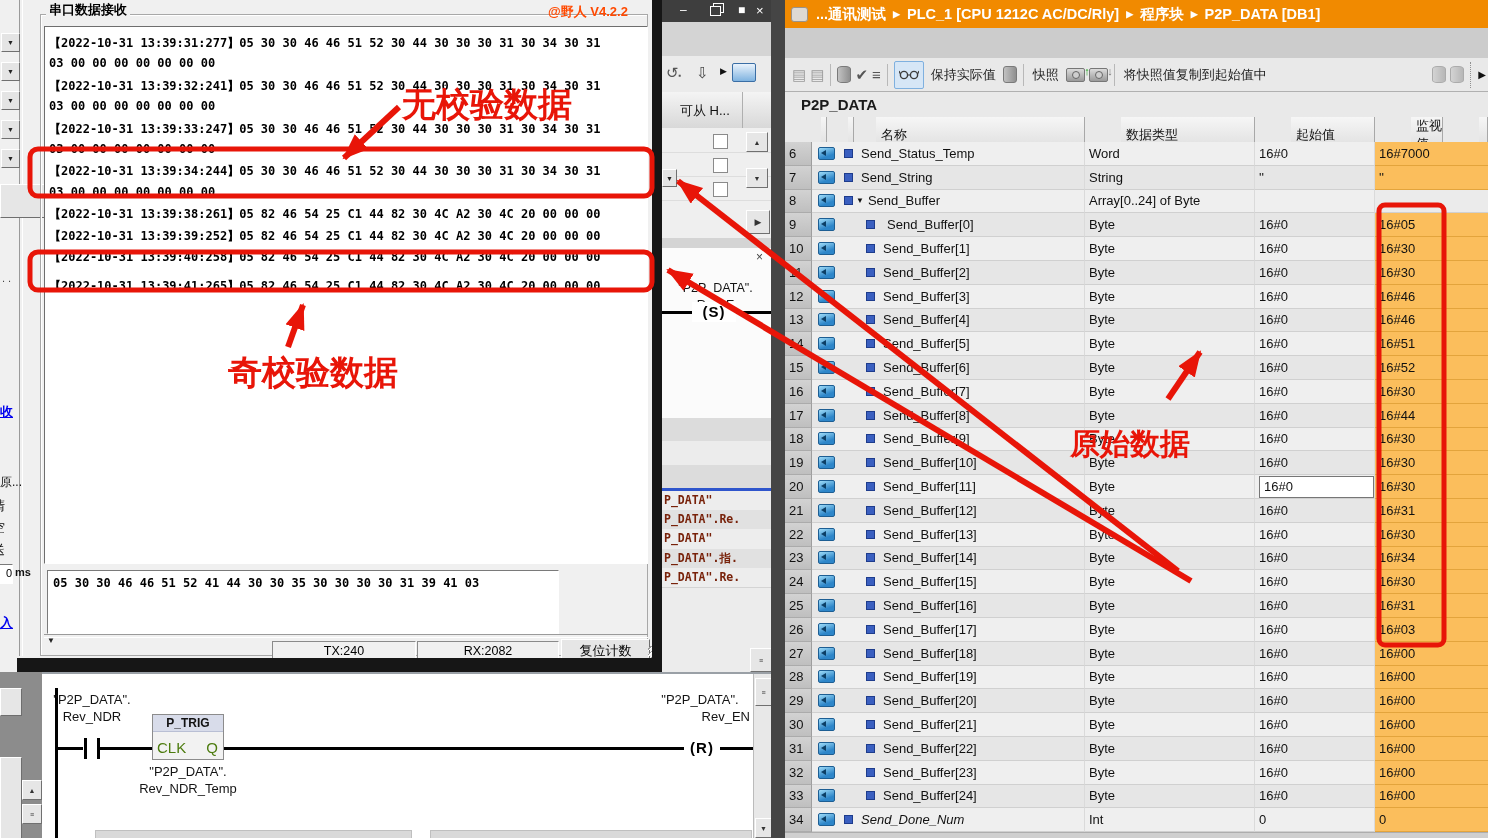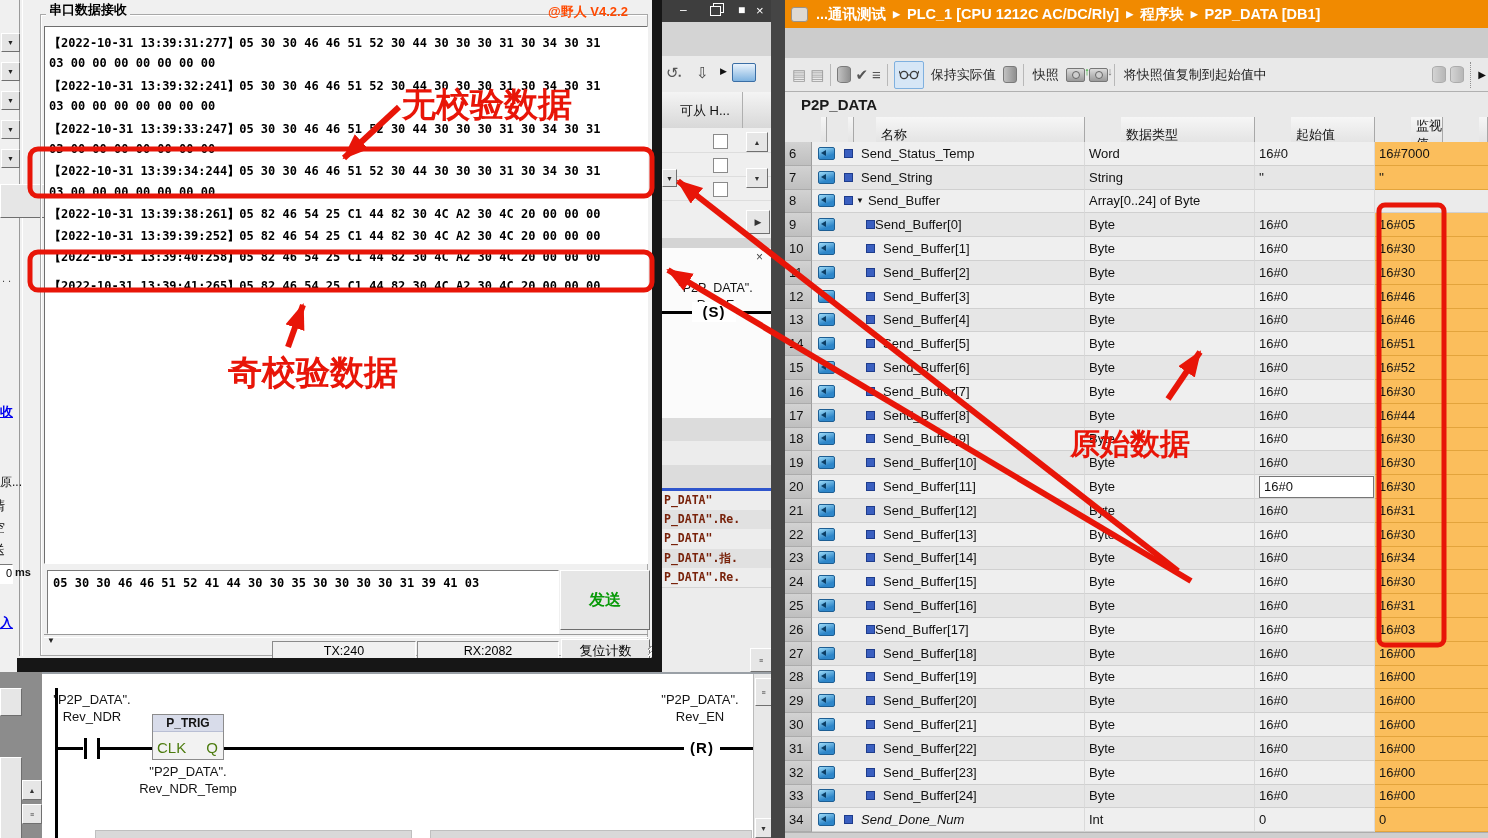--- a/index.html
+++ b/index.html
@@ -156,21 +156,20 @@
         <div class="rx-line" style="top: 157.8px;">03 00 00 00 00 00 00 00</div>
         <div class="rx-line" style="top: 179.2px;">【2022-10-31 13:39:38:261】05 82 46 54 25 C1 44 82 30 4C A2 30 4C 20 00 00 00</div>
         <div class="rx-line" style="top: 200.6px;">【2022-10-31 13:39:39:252】05 82 46 54 25 C1 44 82 30 4C A2 30 4C 20 00 00 00</div>
         <div class="rx-line" style="top: 222px;">【2022-10-31 13:39:40:258】05 82 46 54 25 C1 44 82 30 4C A2 30 4C 20 00 00 00</div>
         <div class="rx-line" style="top: 251px; text-decoration: underline;">【2022-10-31 13:39:41:265】05 82 46 54 25 C1 44 82 30 4C A2 30 4C 20 00 00 00</div>
       </div>
 
     <div id="sendinput" class="sunken abs">
       <span class="val">05 30 30 46 46 51 52 41 44 30 30 35 30 30 30 30 31 39 41 03</span>
     </div>
-    <div id="sendbtn" class="raised abs">发送</div>
 
     <div id="statline" class="abs etchh"></div>
     <div class="abs" style="left:47px;top:636px;font-size:8px;color:#222;">▼</div>
     <div class="statbox abs" style="left:272px;top:641px;width:142px;">TX:240</div>
     <div class="statbox abs" style="left:417px;top:641px;width:140px;">RX:2082</div>
     <div id="resetbtn" class="raised abs">复位计数</div>
     <div id="grip" class="abs"></div>
   </div>
   <div id="serial-shadow-r" class="abs"></div>
   <div id="serial-shadow-b" class="abs"></div>
@@ -337,21 +336,21 @@
           <div class="c-mon plain"></div>
           <div class="c-extra plain"></div>
         </div>
         <div class="trow tgrid">
           <div class="c-num">9</div>
           <div class="c-icon bg-b">
             <span class="tagicon"></span>
           </div>
           <div class="c-name bg-b" style="padding-left: 26px;">
             <span class="sq"></span>
-            <span style="margin-left: 0;">Send_Buffer[0]</span>
+            <span style="margin-left: 12px;">Send_Buffer[0]</span>
           </div>
           <div class="c-type bg-b">Byte</div>
           <div class="c-start bg-b">16#0</div>
           <div class="c-mon">16#05</div>
           <div class="c-extra"></div>
         </div>
         <div class="trow tgrid">
           <div class="c-num">10</div>
           <div class="c-icon bg-a">
             <span class="tagicon"></span>
@@ -577,21 +576,21 @@
           <div class="c-mon">16#31</div>
           <div class="c-extra"></div>
         </div>
         <div class="trow tgrid">
           <div class="c-num">26</div>
           <div class="c-icon bg-a">
             <span class="tagicon"></span>
           </div>
           <div class="c-name bg-a" style="padding-left: 26px;">
             <span class="sq"></span>
-            <span style="margin-left: 0;">Send_Buffer[17]</span>
+            <span style="margin-left: 8px;">Send_Buffer[17]</span>
           </div>
           <div class="c-type bg-a">Byte</div>
           <div class="c-start bg-a">16#0</div>
           <div class="c-mon">16#03</div>
           <div class="c-extra"></div>
         </div>
         <div class="trow tgrid">
           <div class="c-num">27</div>
           <div class="c-icon bg-b">
             <span class="tagicon"></span>
@@ -727,21 +726,21 @@
 
     <div id="ptrig">
       <div class="hd">P_TRIG</div>
       <span class="pin" style="left:4px;top:24px;">CLK</span>
       <span class="pin" style="right:5px;top:24px;">Q</span>
     </div>
     <div class="ltext" style="left:96px;top:90px;width:100px;">"P2P_DATA".</div>
     <div class="ltext" style="left:86px;top:107px;width:120px;">Rev_NDR_Temp</div>
 
     <div class="ltext" style="left:608px;top:18px;width:100px;">"P2P_DATA".</div>
-    <div class="ltext" style="left:608px;top:35px;width:100px;">Rev_EN</div>
+    <div class="ltext" style="left:608px;top:35px;width:100px;text-align:right;">Rev_EN</div>
     <div class="coil" style="left:642px;top:64px;width:36px;height:20px;line-height:20px;">(R)</div>
 
     <div id="lscroll">
       <div class="sbtn" style="left:1px;top:4px;width:15px;height:26px;">≡</div>
       <div class="sbtn" style="left:1px;top:144px;width:15px;height:18px;">▼</div>
     </div>
     <div class="abs" style="left:53px;top:156px;width:315px;height:8px;background:#D9D9D9;border:1px solid #BFBFBF;"></div>
     <div class="abs" style="left:388px;top:156px;width:320px;height:8px;background:#D9D9D9;border:1px solid #BFBFBF;"></div>
   </div>
 

